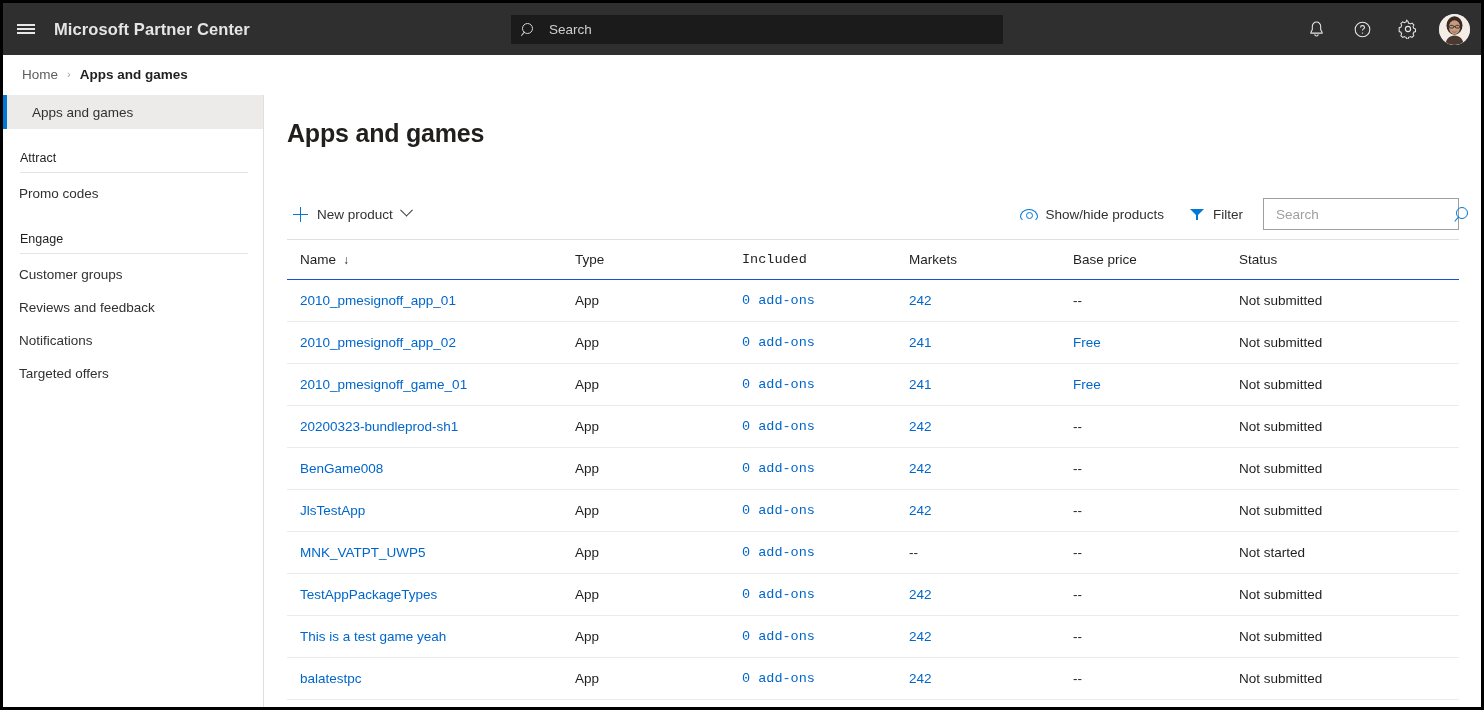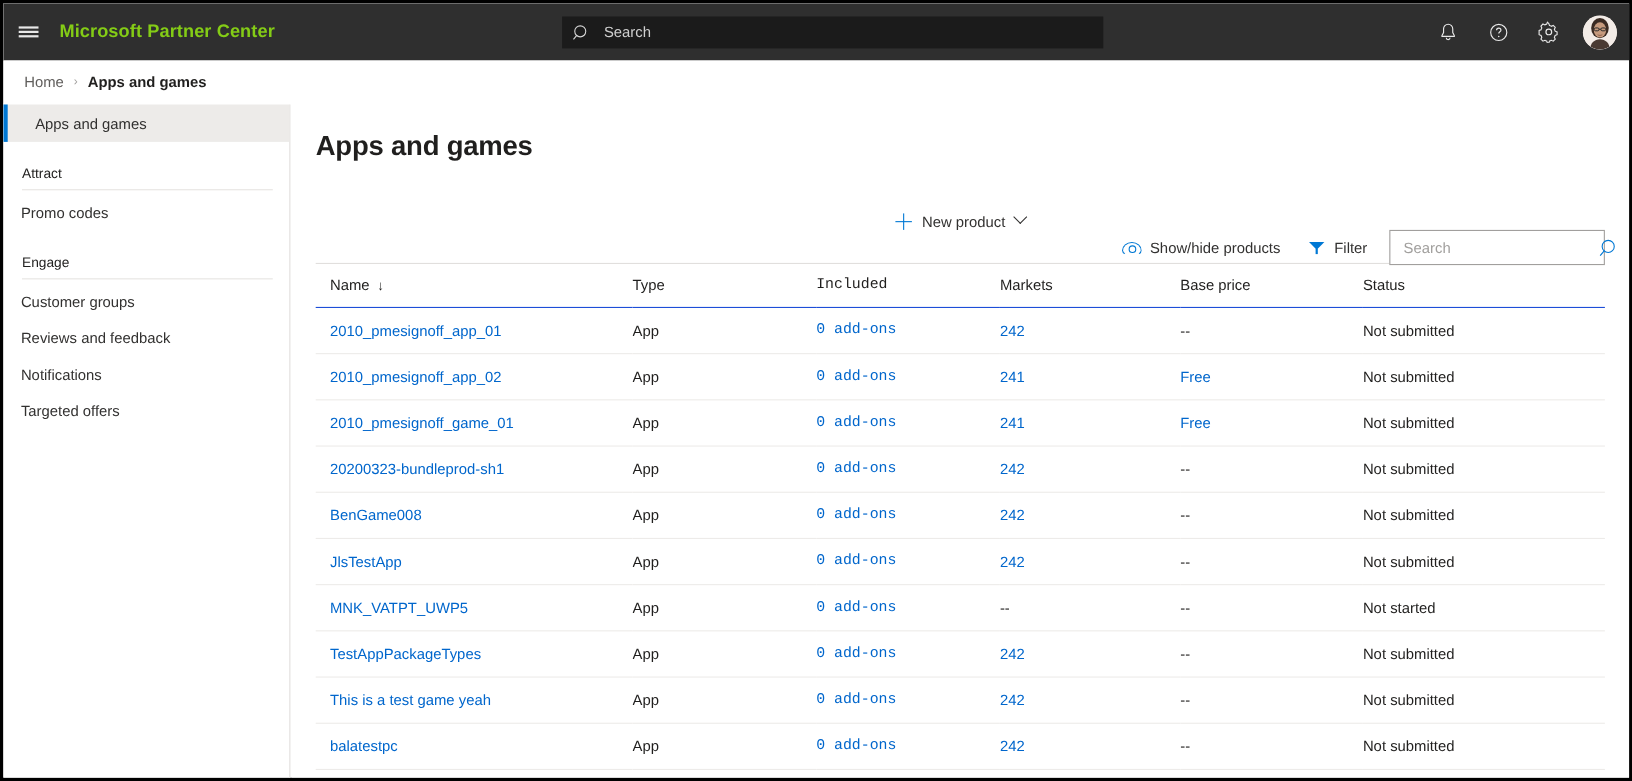--- a/index.html
+++ b/index.html
@@ -29,21 +29,21 @@
     width: 46px; height: 52px;
     display: flex; align-items: center; justify-content: center;
     cursor: pointer;
   }
   .hamburger span {
     display: block; width: 18px; height: 1.5px;
     background: #e8e8e8; margin: 2.5px 0;
   }
   .hamburger-lines { display: block; }
   .brand {
-    color: #84cc16;
+    color: #e5e5e5;
     font-size: 16.5px;
     font-weight: bold;
     letter-spacing: 0.1px;
     margin-left: 5px;
     white-space: nowrap;
   }
   .topsearch {
     position: absolute;
     left: 508px; top: 12px;
     width: 492px; height: 29px;
@@ -181,21 +181,21 @@
     font-size: 25px;
     font-weight: bold;
     color: #201f1e;
     letter-spacing: -0.2px;
   }
 
   .toolbar {
     position: relative;
     margin: 46px 22px 0 22px;
     height: 40px;
-    display: flex; align-items: center; flex-direction: column;
+    display: flex; align-items: center;
   }
   .cmd {
     display: flex; align-items: center;
     height: 32px;
     padding: 0 6px;
     cursor: pointer;
     font-size: 13.5px;
     color: #323130;
     white-space: nowrap;
   }

